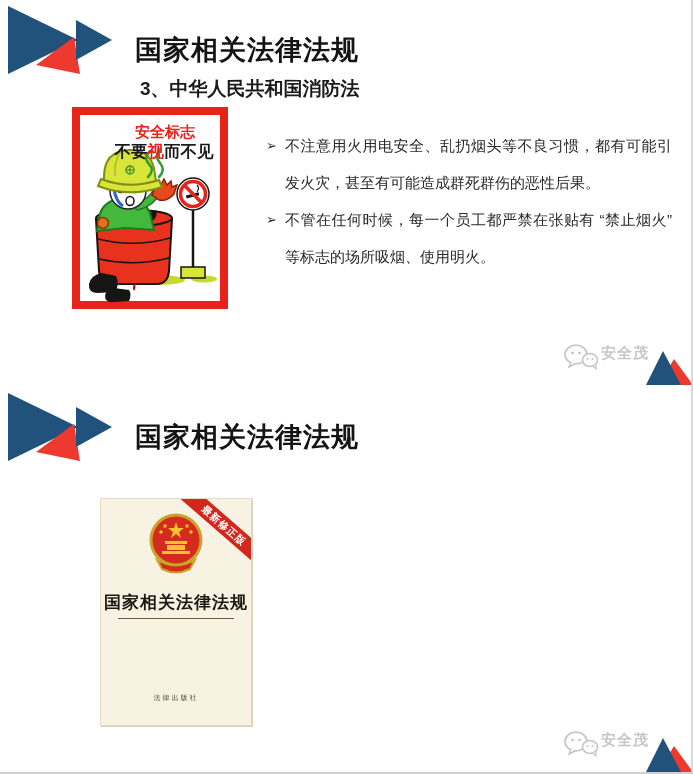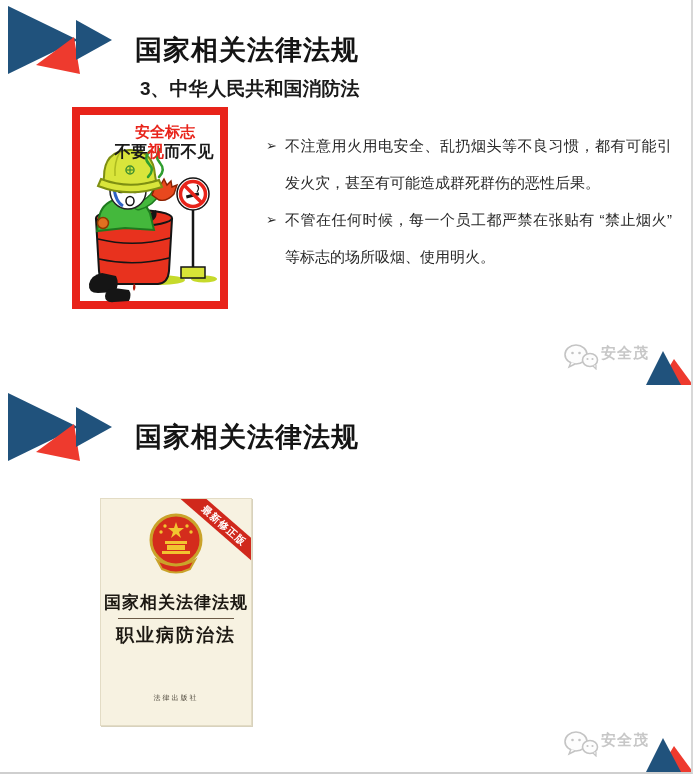--- a/index.html
+++ b/index.html
@@ -216,21 +216,20 @@
           <circle cx="44" cy="19" r="1.7" fill="#f2c430"></circle>
           <rect x="18" y="28" width="22" height="3" fill="#f2c430"></rect>
           <rect x="20" y="32" width="18" height="5" fill="#f2c430"></rect>
           <rect x="15" y="38" width="28" height="3" fill="#f2c430"></rect>
           <path d="M10 47 q19 11 38 0 l-5 9 q-14 7 -28 0 z" fill="#d42c1c" stroke="#caa32a" stroke-width="2"></path>
         </svg>
       </div>
       <div class="book-title">
         <div class="book-title-l1">国家相关法律法规</div>
         <div class="book-title-rule"></div>
-        <div class="book-title-l2">职业病防治法</div>
       </div>
       <div class="book-publisher">法律出版社</div>
     </div>
 
 
     <div class="logo-row">
       <svg width="36" height="26" viewBox="0 0 36 26">
         <ellipse cx="13" cy="10.5" rx="11" ry="9.5" fill="#fdfdfd" stroke="#c4c4c4" stroke-width="1.6"></ellipse>
         <path d="M8 18 l-2 5 l6 -3" fill="#fdfdfd" stroke="#c4c4c4" stroke-width="1.4"></path>
         <circle cx="9.5" cy="9" r="1.3" fill="#c4c4c4"></circle>

